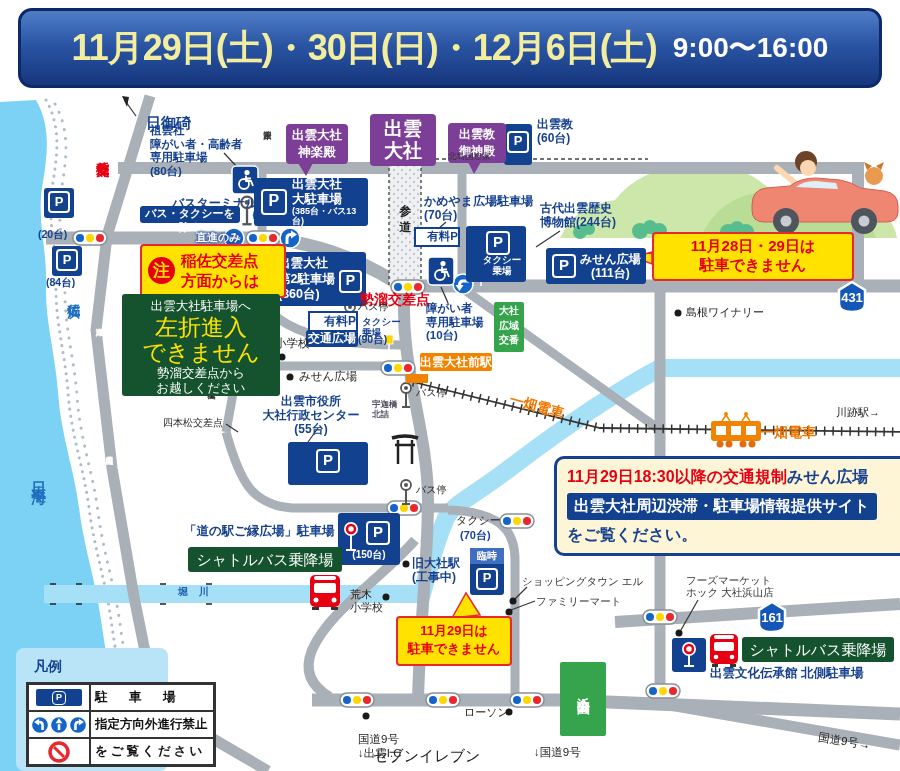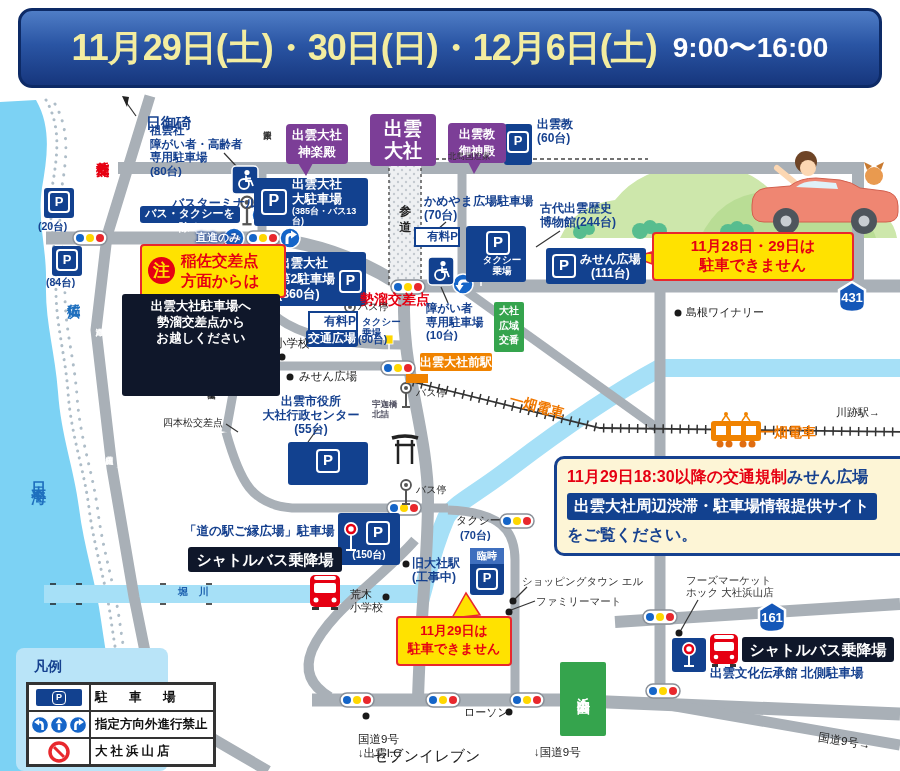--- a/index.html
+++ b/index.html
@@ -11,21 +11,21 @@
   .blu{color:#1e6fbe}
   .vert{writing-mode:vertical-rl}
   .ctr{text-align:center}
   .nbox{position:absolute;background:#12418f;color:#fff;font-weight:700;z-index:4;border-radius:3px}
   .row{display:flex;align-items:center}
   .pic{display:inline-block;border:2px solid #fff;border-radius:4px;color:#fff;font-weight:700;text-align:center}
   .purp{position:absolute;background:#7c3e97;color:#fff;font-weight:700;z-index:5;border-radius:4px;
         display:flex;align-items:center;justify-content:center;text-align:center;white-space:pre-line}
   .ybox{position:absolute;background:#ffe200;border:2px solid #e8282d;border-radius:4px;color:#e60012;
         font-weight:700;text-align:center;z-index:6;white-space:pre-line}
-  .rbox{position:absolute;background:#0f172a;color:#fff;font-weight:700;text-align:center;border-radius:3px;z-index:6}
+  .rbox{position:absolute;background:#14532d;color:#fff;font-weight:400;text-align:center;border-radius:3px;z-index:6}
   .gbox{position:absolute;background:#35a44d;color:#fff;font-weight:700;text-align:center;z-index:5;border-radius:2px;white-space:pre-line}
   .obox{position:absolute;background:#f08300;color:#fff;font-weight:700;text-align:center;z-index:5;border-radius:2px}
   .wbox{position:absolute;background:#fff;border:2px solid #12418f;color:#16418f;font-weight:700;text-align:right;z-index:5}
   #hdr{position:absolute;left:18px;top:8px;width:858px;height:74px;z-index:10;
        background:linear-gradient(180deg,#4f7dc6 0%,#2a55a4 45%,#16367d 100%);
        border:3px solid #0d2a66;border-radius:14px;display:flex;align-items:center;justify-content:center;gap:16px}
   #hdr .dates{color:#f3eda0;font-size:36px;font-weight:700;letter-spacing:-1px}
   #hdr .time{color:#fff;font-size:28px;font-weight:700}
   #legend-panel{position:absolute;left:16px;top:648px;width:152px;height:123px;background:#b9e4f8;border-radius:8px;z-index:3}
   #legend-table{position:absolute;left:26px;top:682px;width:186px;z-index:6;background:#fff;border:2px solid #333;
@@ -320,21 +320,21 @@
 <div class="lbl" style="left:448px;top:151px;font-size:8.5px;color:#333;font-weight:400">北島国造家</div>
 
 <div class="lbl vert red" style="left:95px;top:152px;font-size:13px">稲佐交差点</div>
 <div class="lbl red" style="left:360px;top:291px;font-size:14px">勢溜交差点</div>
 <div class="lbl vert gy" style="left:228px;top:261px;font-size:8.5px;font-weight:400">宮内交差点</div>
 <div class="lbl vert gy" style="left:231px;top:308px;font-size:8.5px;font-weight:400">四ツ角</div>
 <div class="lbl vert k" style="left:207px;top:383px;font-size:8.5px;font-weight:400">市場交差点</div>
 <div class="lbl k" style="left:163px;top:417px;font-size:10px;font-weight:400">四本松交差点</div>
 
 <div class="nbox ctr" style="left:44px;top:188px;width:30px;height:27px;padding-top:3px"><span class="pic" style="width:18px;height:18px;font-size:13px;line-height:17px">P</span></div>
-<div class="lbl" style="left:38px;top:220px;font-size:10.5px">(20台)</div>
+<div class="lbl" style="left:38px;top:228px;font-size:10.5px">(20台)</div>
 <div class="nbox ctr" style="left:52px;top:246px;width:30px;height:27px;padding-top:3px"><span class="pic" style="width:18px;height:18px;font-size:13px;line-height:17px">P</span></div>
 <div class="lbl" style="left:46px;top:276px;font-size:10.5px">(84台)</div>
 
 <div class="lbl" style="left:150px;top:124px;font-size:11.5px">祖雲社
 障がい者・高齢者
 専用駐車場
 (80台)</div>
 <div class="lbl" style="left:172px;top:196px;font-size:12px">バスターミナル</div>
 <div class="nbox ctr" style="left:140px;top:206px;width:100px;height:17px;font-size:11px;line-height:14px">バス・タクシーを除く</div>
 <div class="lbl" style="left:196px;top:231px;font-size:11px;color:#fff;text-shadow:0 0 3px #1c4699,0 0 3px #1c4699,0 0 2px #1c4699;z-index:6">直進のみ</div>
@@ -392,20 +392,22 @@
 広域
 交番</div>
 
 <div class="ybox" style="left:140px;top:244px;width:142px;height:50px">
   <span style="position:absolute;left:6px;top:11px;width:27px;height:27px;background:#e60012;border-radius:50%;color:#ffe200;font-size:17px;line-height:27px">注</span>
   <span style="position:absolute;left:39px;top:5px;font-size:15.5px;line-height:1.3;text-align:left">稲佐交差点
 方面からは</span>
 </div>
 <div class="rbox" style="left:122px;top:294px;width:158px;height:98px;padding-top:4px">
   <div style="font-size:12.5px">出雲大社駐車場へ</div>
+  <div style="color:#ffe200;font-size:23px;line-height:1.1;white-space:pre-line">左折進入
+できません</div>
   <div style="font-size:12.5px;line-height:1.25;white-space:pre-line">勢溜交差点から
 お越しください</div>
 </div>
 
 <div class="lbl k" style="left:252px;top:337px;font-size:11.5px;font-weight:400">大社小学校</div>
 <div class="lbl k" style="left:299px;top:370px;font-size:11.5px;font-weight:400">みせん広場</div>
 <div class="lbl ctr" style="left:246px;top:394px;width:130px;font-size:12px">出雲市役所
 大社行政センター
 (55台)</div>
 <div class="nbox ctr" style="left:288px;top:442px;width:80px;height:36px;padding-top:7px"><span class="pic" style="width:20px;height:20px;font-size:15px;line-height:18px">P</span></div>
@@ -492,14 +494,14 @@
         <use href="#arrUp" transform="translate(29,11) scale(0.85)"></use>
         <use href="#arrTR" transform="translate(48,11) scale(0.85)"></use>
       </svg>
   </div>
   <div class="cell txt">指定方向外進行禁止</div>
   <div class="cell">
     <svg width="24" height="22">
         <use href="#noent" transform="translate(12,11)"></use>
       </svg>
   </div>
-  <div class="cell txt" style="letter-spacing:3px">大社浜山店</div>
+  <div class="cell txt" style="letter-spacing:3px">をご覧ください</div>
 </div>
 
 </body></html>

